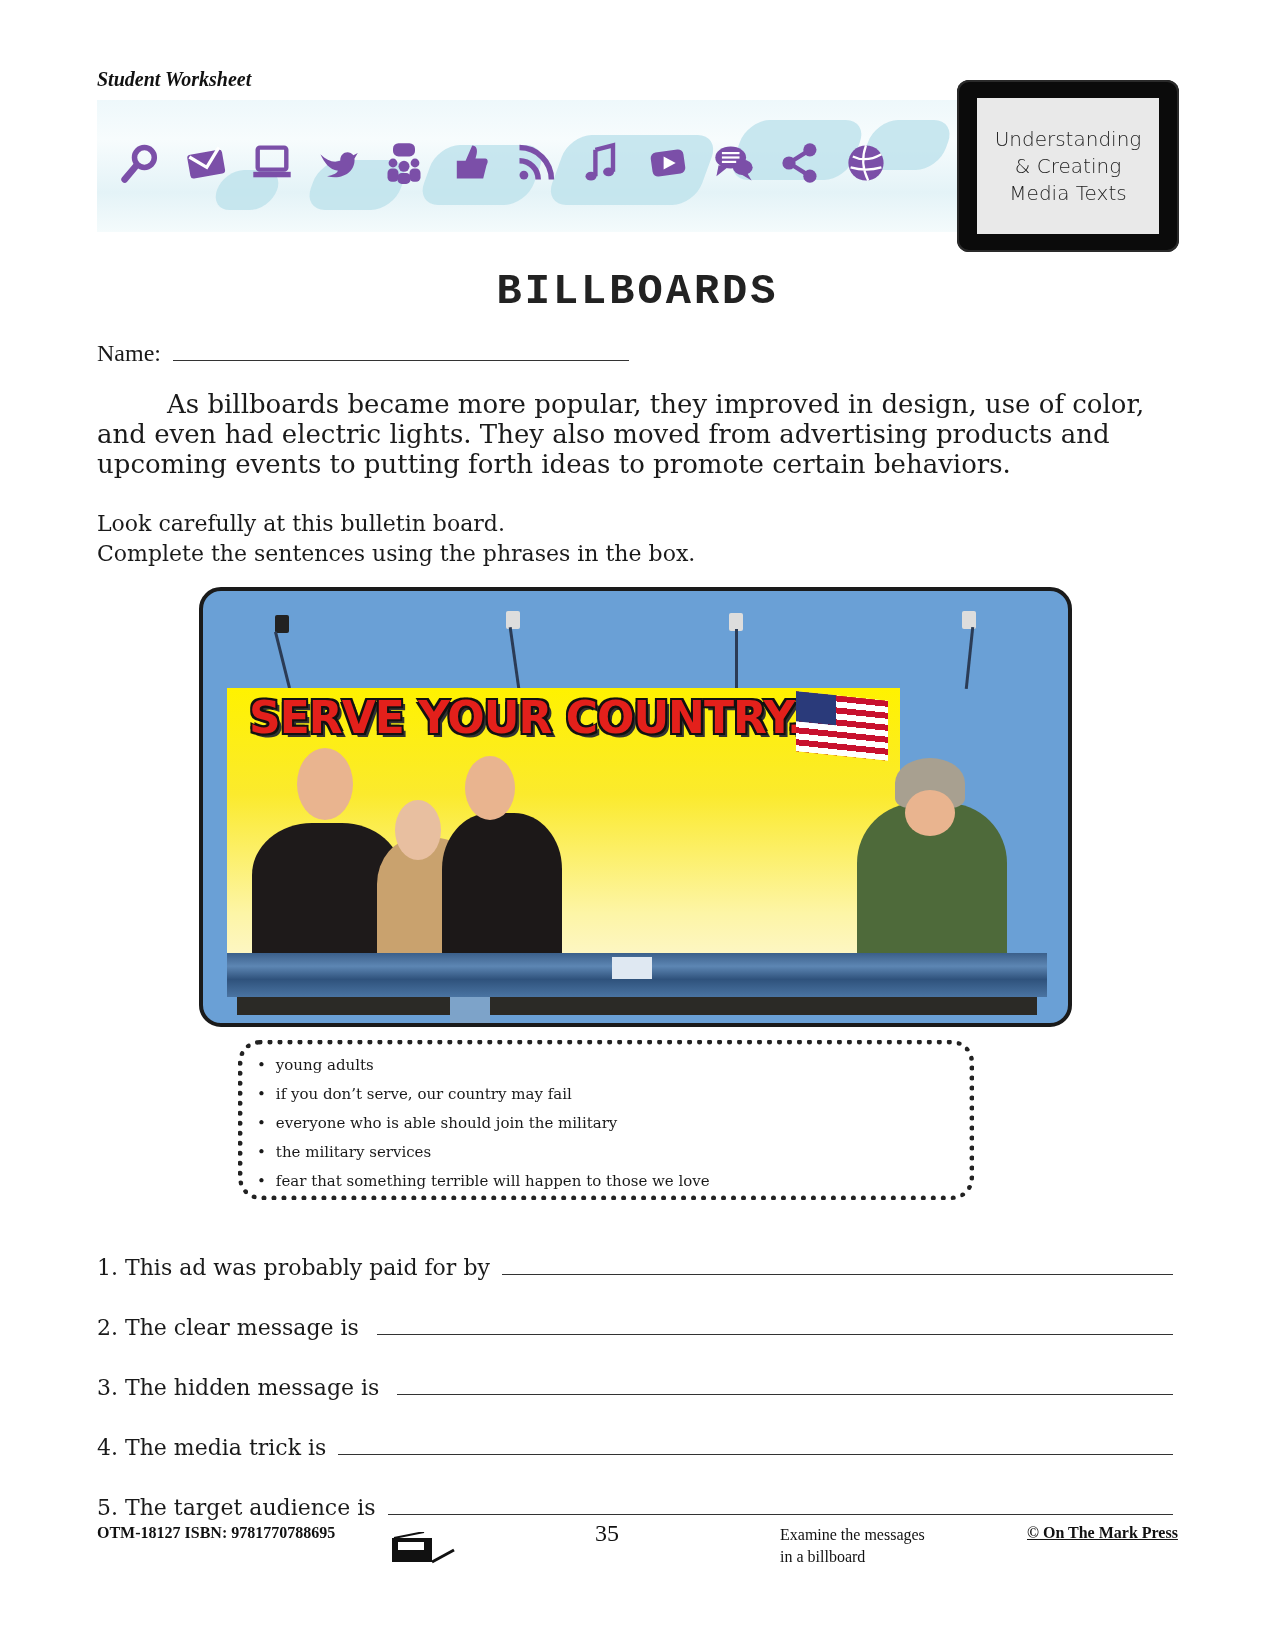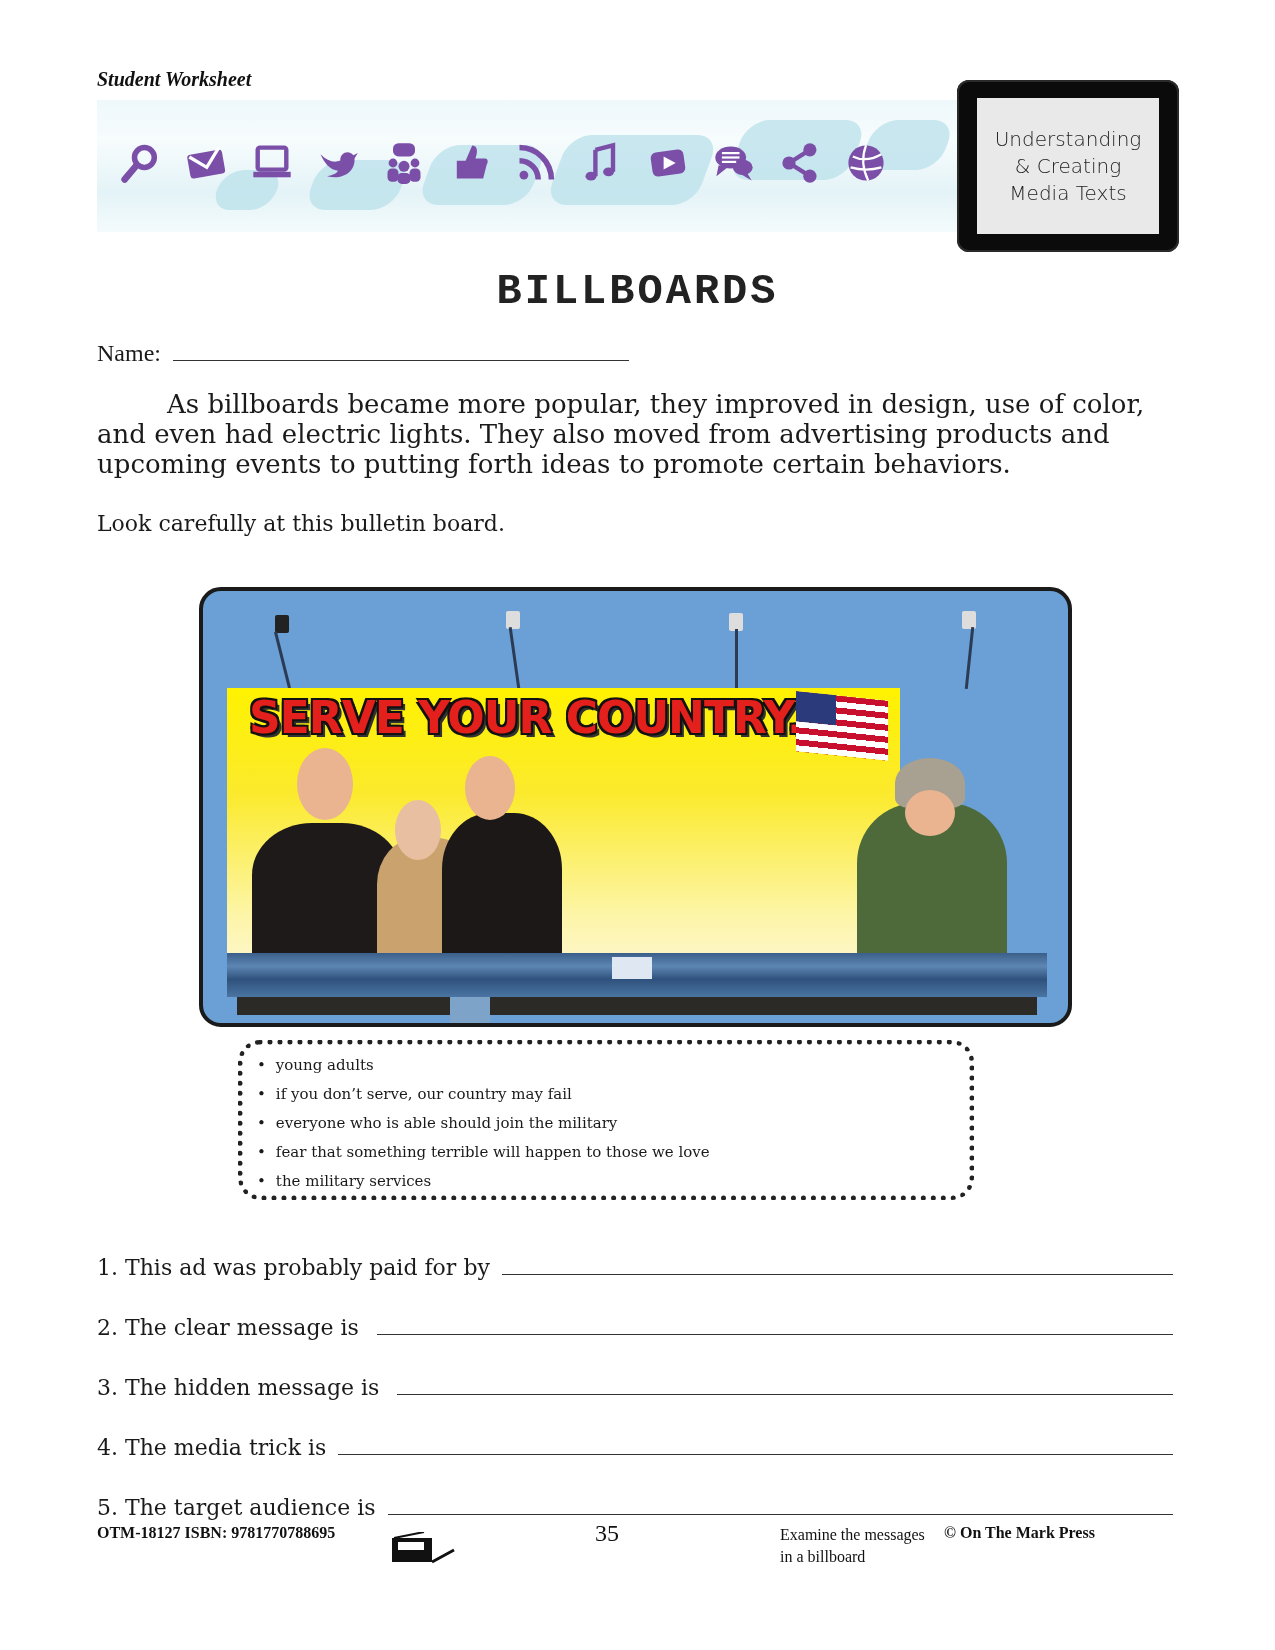--- a/index.html
+++ b/index.html
@@ -53,21 +53,21 @@
   .phrase-box li { font-size:15px; line-height:29px; }
   .phrase-box li::before { content:"•"; margin-right:10px; }
 
   .q { left:97px; font-size:22px; display:flex; align-items:baseline; }
   .q .fill { flex:1; border-bottom:1.5px solid #333; margin-left:12px; height:1px; }
 
   .footer { top:1524px; font-family:"Liberation Serif", serif; font-size:16px; color:#111; }
   .footer-code { left:97px; font-weight:bold; }
   .footer-page { left:595px; font-size:24px; top:1520px; }
   .footer-desc { left:756px; line-height:22px;margin-left:24px; }
-  .footer-copy { left:944px; font-weight:bold; }
+  .footer-copy { left:1027px; font-weight:bold;text-decoration:underline; }
   .printer { left:388px; top:1532px; width:70px; height:32px; }
 </style>
 </head>
 <body>
 
 <div class="abs ws-label">Student Worksheet</div>
 
 <div class="abs banner">
   <div class="blob" style="left:120px;top:70px;width:60px;height:40px;"></div>
   <div class="blob" style="left:215px;top:60px;width:90px;height:50px;"></div>
@@ -179,20 +179,21 @@
 
 <div class="abs name-row">
   <span>Name:</span>
   <span class="line" style="width:456px;margin-left:6px;"></span>
 </div>
 
 <div class="abs para"><span class="indent"></span><span>As billboards became more popular, they improved in design, use of color, and even had electric lights.  They also moved from advertising products and upcoming events to putting forth ideas to promote certain behaviors.</span></div>
 
 <div class="abs instr">
   <div>Look carefully at this bulletin board.</div>
+  <div>Complete the sentences using the phrases in the box.</div>
 </div>
 
 <div class="abs billboard">
   <div class="lamphead" style="left:72px;top:24px;"></div>
     <div class="lamp" style="left:78px;top:40px;height:58px;transform:rotate(-14deg);"></div>
   <div class="lamphead" style="left:303px;top:20px;background:#ddd;"></div>
     <div class="lamp" style="left:310px;top:36px;height:62px;transform:rotate(-8deg);"></div>
   <div class="lamphead" style="left:526px;top:22px;background:#ddd;"></div>
     <div class="lamp" style="left:532px;top:38px;height:60px;"></div>
   <div class="lamphead" style="left:759px;top:20px;background:#ddd;"></div>
@@ -219,22 +220,22 @@
     </div>
   <div class="under"></div>
   <div class="pole"></div>
 </div>
 
 <div class="abs phrase-box">
   <ul>
     <li>young adults</li>
     <li>if you don’t serve, our country may fail</li>
     <li>everyone who is able should join the military</li>
+    <li>the military services</li>
     <li>fear that something terrible will happen to those we love</li>
-    <li>the military services</li>
   </ul>
 </div>
 
 <div class="abs q" style="top:1255px;width:1076px;">
   <span>1.</span>&nbsp;<span>This ad was probably paid for by</span><span class="fill"></span>
 </div>
 <div class="abs q" style="top:1315px;width:1076px;">
   <span>2.</span>&nbsp;<span>The clear message is</span><span class="fill" style="margin-left:18px;"></span>
 </div>
 <div class="abs q" style="top:1375px;width:1076px;">

